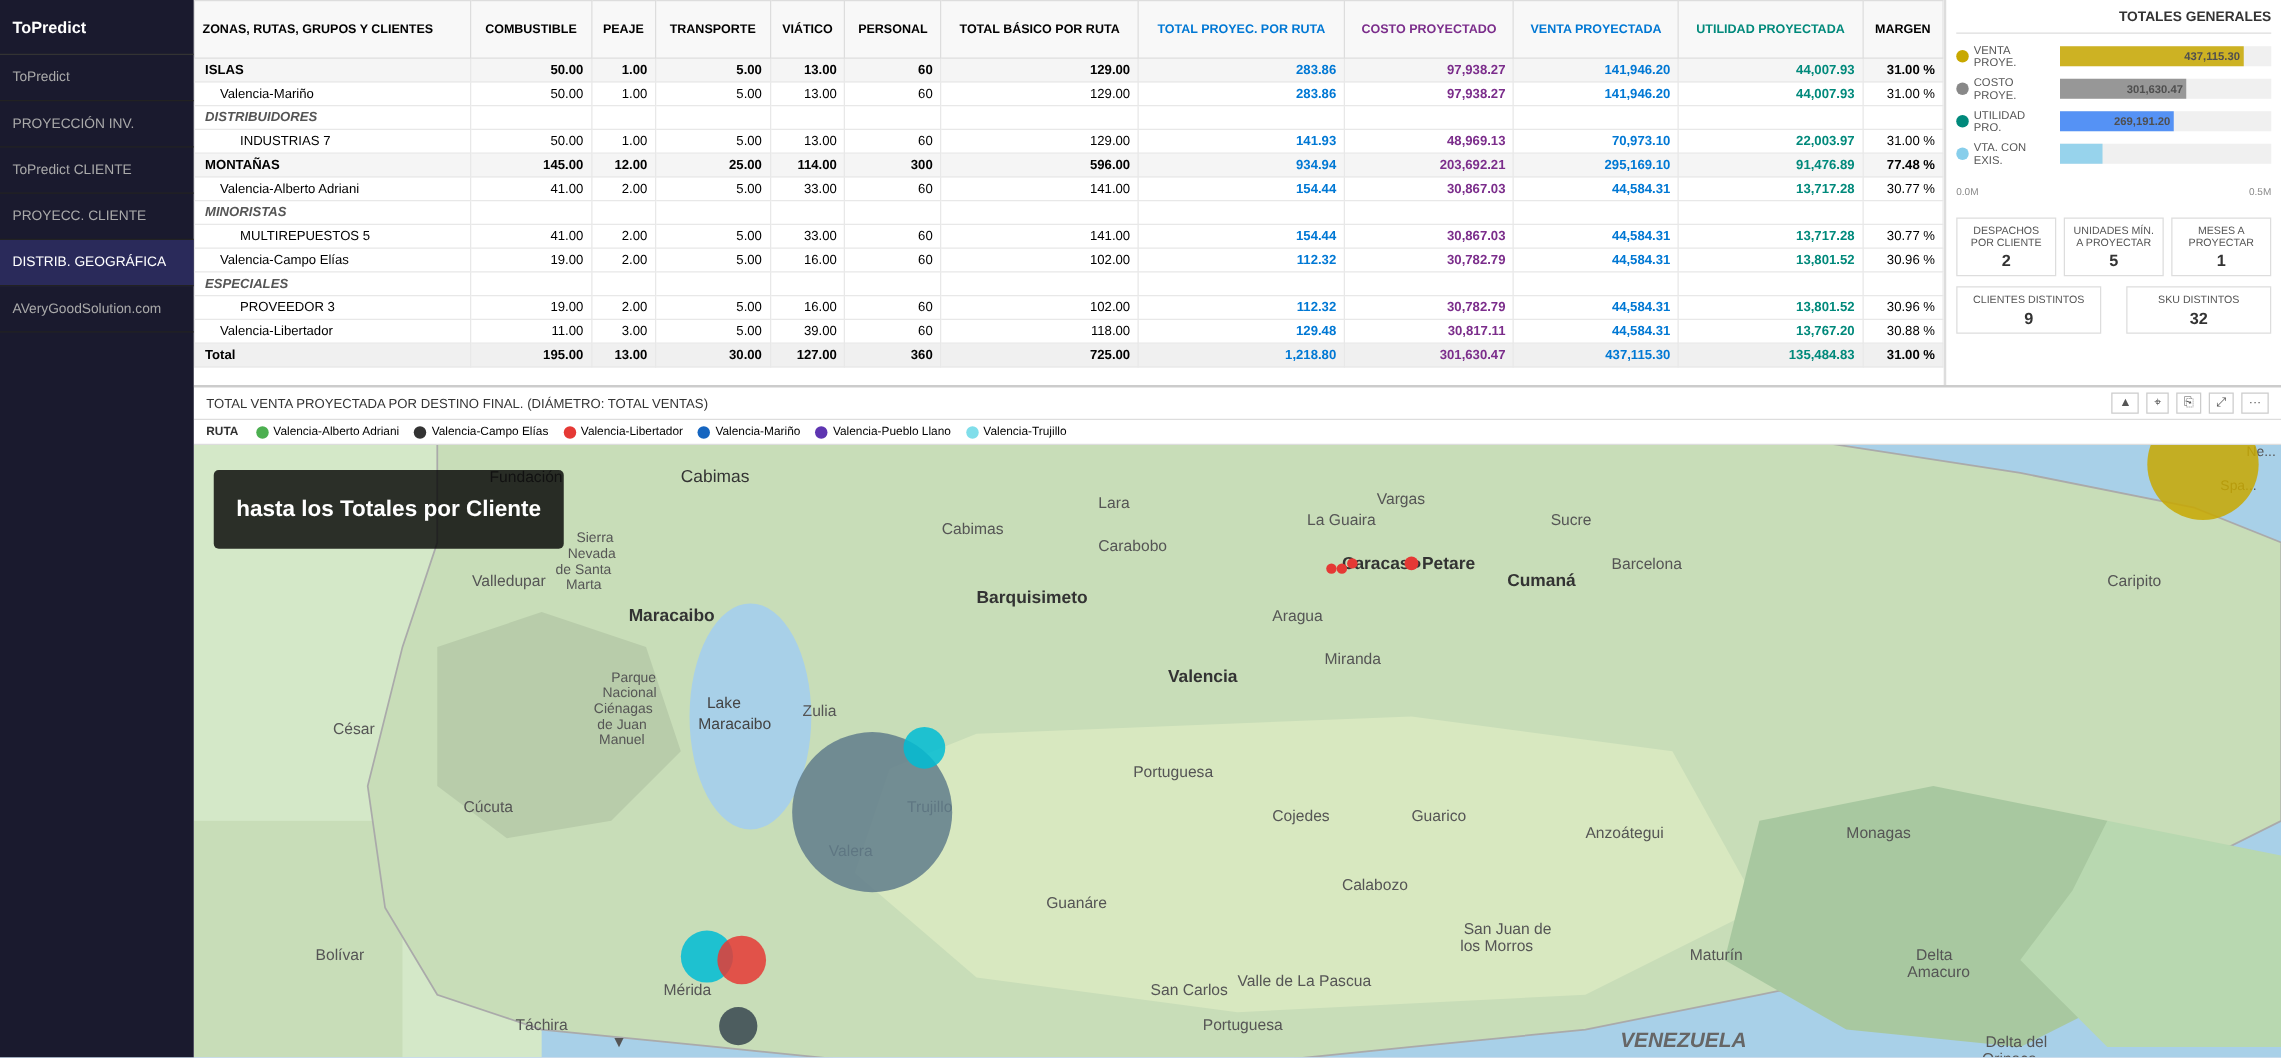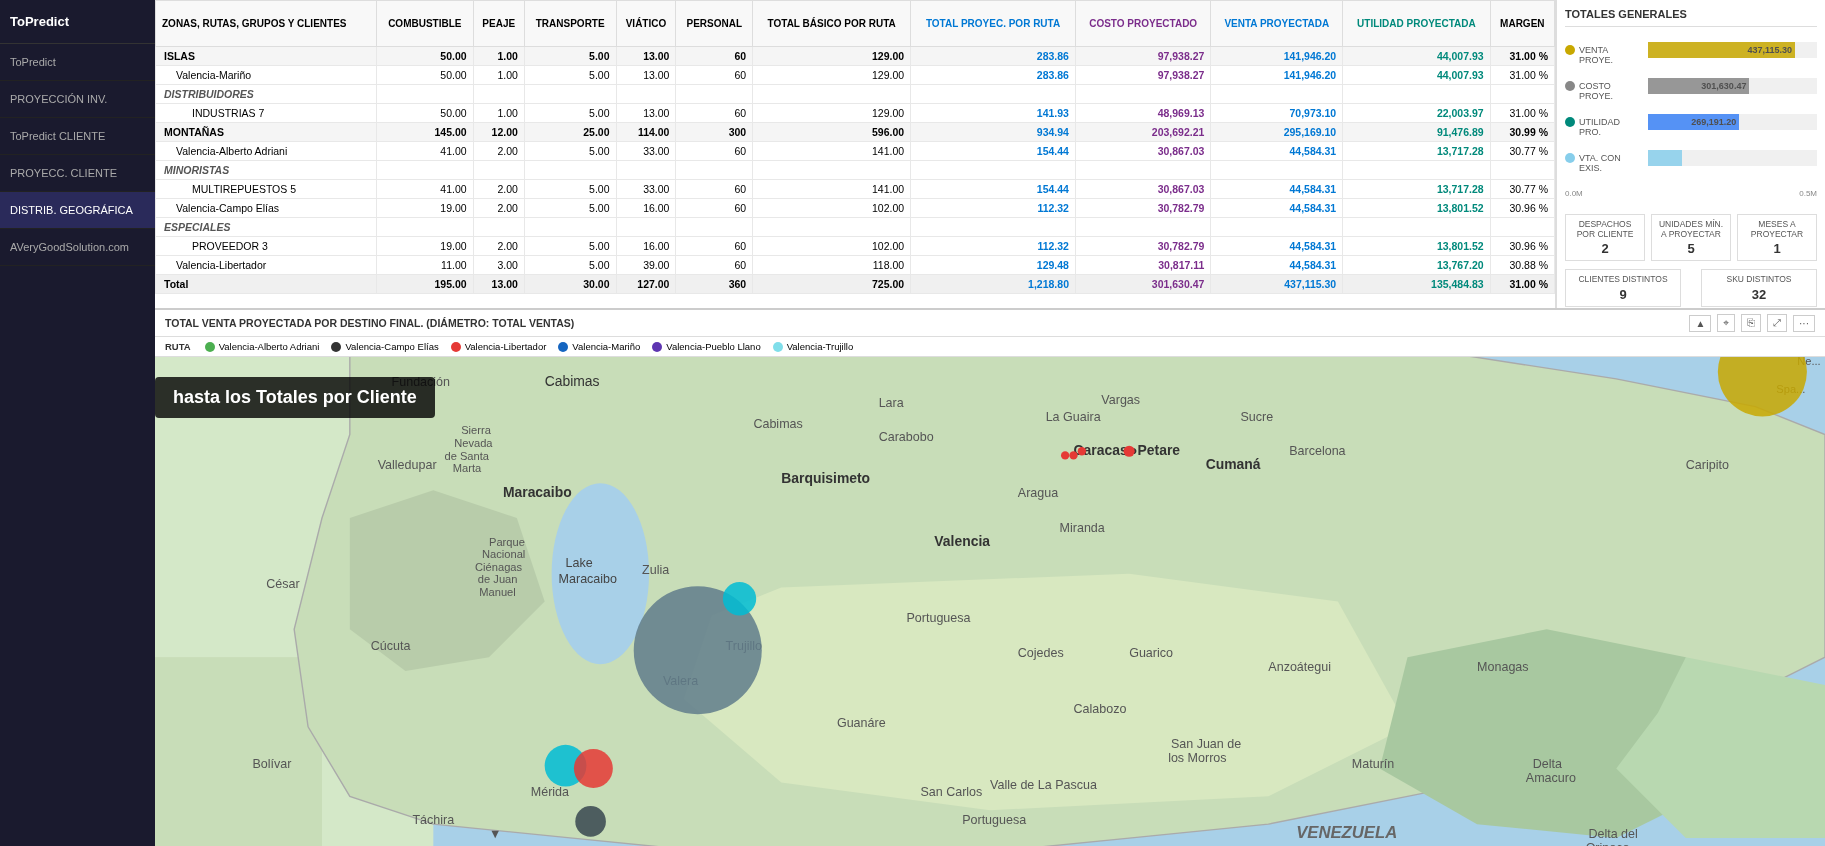--- a/index.html
+++ b/index.html
@@ -94,21 +94,21 @@
     #right-panel {
       width: 270px;
       background: #fff;
       border-left: 2px solid #ddd;
       padding: 8px;
       display: flex;
       flex-direction: column;
       flex-shrink: 0;
     }
     #right-panel .panel-title {
-      text-align: left;
+      text-align: right;
       font-weight: 700;
       font-size: 11px;
       color: #333;
       border-bottom: 1px solid #ddd;
       padding-bottom: 6px;
       margin-bottom: 8px;
     }
 
     .totals-chart {
       margin-bottom: 10px;
@@ -116,21 +116,21 @@
     .chart-row {
       display: flex;
       align-items: center;
       margin-bottom: 6px;
       gap: 4px;
     }
     .chart-dot {
       width: 10px; height: 10px; border-radius: 50%; flex-shrink: 0;
     }
     .chart-label {
-      font-size: 9px; color: #555; width: 65px; flex-shrink: 0; margin-top: 10px;
+      font-size: 9px; color: #555; width: 65px; flex-shrink: 0;
     }
     .chart-bar-container {
       flex: 1; height: 16px; background: #f0f0f0; position: relative;
     }
     .chart-bar {
       height: 100%;
       display: flex; align-items: center; justify-content: flex-end; padding-right: 3px;
       font-size: 9px; font-weight: 600; color: #333;
     }
 
@@ -164,21 +164,21 @@
     #chart-title-bar {
       display: flex;
       align-items: center;
       justify-content: space-between;
       padding: 4px 10px;
       background: #fff;
       border-bottom: 1px solid #ddd;
       font-size: 10px;
     }
     #chart-title-bar .chart-title-text {
-      font-weight: 700; color: #333; font-size: 10.5px;
+      font-weight: 400; color: #333; font-size: 10.5px;
     }
     .chart-controls {
       display: flex; gap: 6px; align-items: center;
     }
     .ctrl-btn {
       background: none; border: 1px solid #ccc; padding: 2px 5px; cursor: pointer; font-size: 10px; color: #555;
     }
 
     
     #legend-bar {
@@ -209,24 +209,24 @@
 
     
     #map-svg {
       width: 100%;
       height: 100%;
     }
 
     
     #tooltip {
       position: absolute;
-      left: 0; top: 20px;
+      left: 16px; top: 20px;
       background: rgba(0,0,0,0.8);
       color: #fff;
-      padding: 10px 18px;
+      padding: 21px 18px;
       font-size: 18px;
       font-weight: 700;
       border-radius: 4px;
       white-space: nowrap;
       pointer-events: none;
     }
 
     
     #data-table-container::-webkit-scrollbar { width: 8px; height: 8px; }
     #data-table-container::-webkit-scrollbar-track { background: #f0f0f0; }
@@ -331,21 +331,21 @@
               <td class="num">145.00</td>
               <td class="num">12.00</td>
               <td class="num">25.00</td>
               <td class="num">114.00</td>
               <td class="num">300</td>
               <td class="num">596.00</td>
               <td class="num highlight">934.94</td>
               <td class="num purple-val">203,692.21</td>
               <td class="num highlight">295,169.10</td>
               <td class="num green-val">91,476.89</td>
-              <td class="num">30.99 %</td>
+              <td class="num">77.48 %</td>
             </tr>
             <tr class="sub-row">
               <td class="name-col">Valencia-Alberto Adriani</td>
               <td class="num">41.00</td>
               <td class="num">2.00</td>
               <td class="num">5.00</td>
               <td class="num">33.00</td>
               <td class="num">60</td>
               <td class="num">141.00</td>
               <td class="num highlight">154.44</td>

